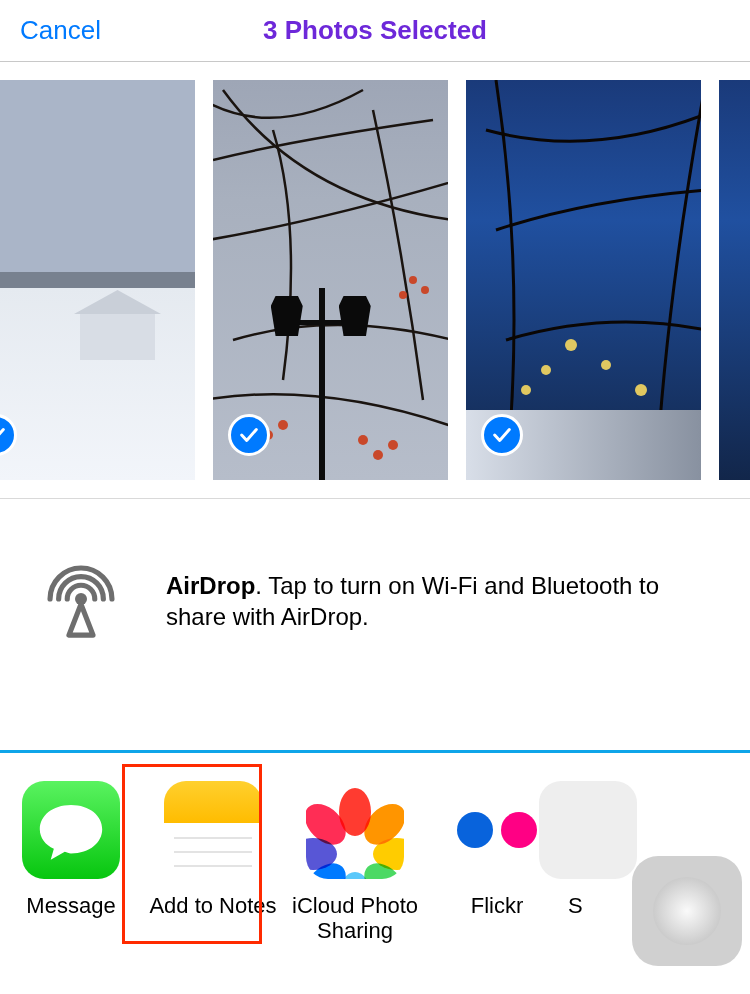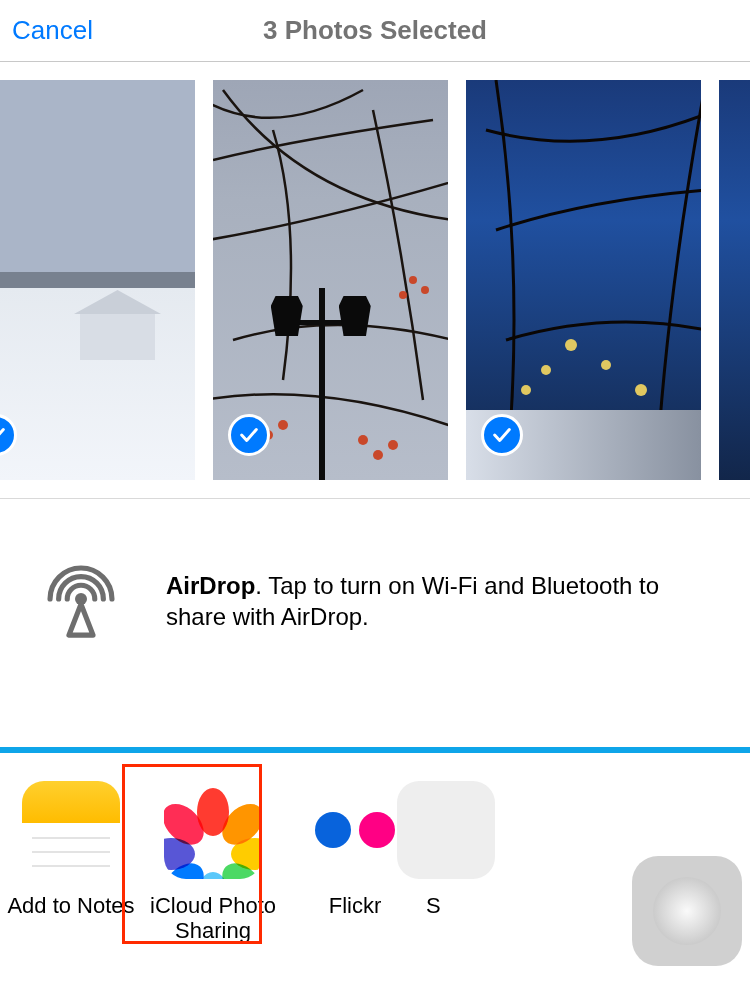--- a/index.html
+++ b/index.html
@@ -23,28 +23,29 @@
       position: relative;
       border-bottom: 1px solid #c8c8c8;
     }
     .cancel-btn {
       color: #007aff;
       font-size: 26px;
       font-weight: 400;
       background: none;
       border: none;
       cursor: pointer;
+      margin-left: 8px;
     }
     .title {
       position: absolute;
       left: 50%;
       transform: translateX(-50%);
       font-size: 26px;
       font-weight: 600;
-      color: #737373;
+      color: #6d28d9;
     }
     .photos-row {
       display: flex;
       gap: 18px;
       padding: 18px 0 18px 0;
       margin-left: -40px;
       overflow: hidden;
       border-bottom: 1px solid #d9d9d9;
     }
     .photo {
@@ -119,21 +120,21 @@
       align-items: center;
       justify-content: center;
     }
     .check-badge svg { width: 22px; height: 22px; }
     .airdrop-section {
       height: 254px;
       padding: 55px 36px;
       display: flex;
       align-items: flex-start;
       gap: 40px;
-      border-bottom: 6px solid #0ea5e9;
+      border-bottom: 3px solid #0ea5e9;
     }
     .airdrop-icon {
       width: 90px;
       height: 90px;
       flex-shrink: 0;
       display:flex;align-items:center;justify-content:center;
     }
     .airdrop-text {
       font-size: 24px;
       color: #000;
@@ -322,20 +323,28 @@
       <path d="M50 56 L36 92 L64 92 Z" fill="#ffffff" stroke="#6e6e6e" stroke-width="6" stroke-linejoin="round"></path>
     </svg>
   </div>
   <div class="airdrop-text">
     <span class="bold">AirDrop</span><span>. Tap to turn on Wi-Fi and Bluetooth to share with AirDrop.</span>
   </div>
 </div>
 
 <div class="apps-container">
   <div class="apps-row">
+    <div class="app">
+      <div class="app-icon-wrap ic-message">
+        <svg viewBox="0 0 100 100" width="78" height="78">
+          <path d="M50 18 C26 18 10 32 10 49 C10 60 17 69 28 74 L24 88 L42 78 C45 79 47 80 50 80 C74 80 90 66 90 49 C90 32 74 18 50 18 Z" fill="#ffffff"></path>
+        </svg>
+      </div>
+      <div class="app-label">Message</div>
+    </div>
 
 
     <div class="app">
       <div class="app-icon-wrap ic-notes">
         <div class="notes-top"></div>
         <div class="notes-line" style="top:56px;"></div>
         <div class="notes-line" style="top:70px;"></div>
         <div class="notes-line" style="top:84px;"></div>
       </div>
       <div class="app-label">Add to Notes</div>

